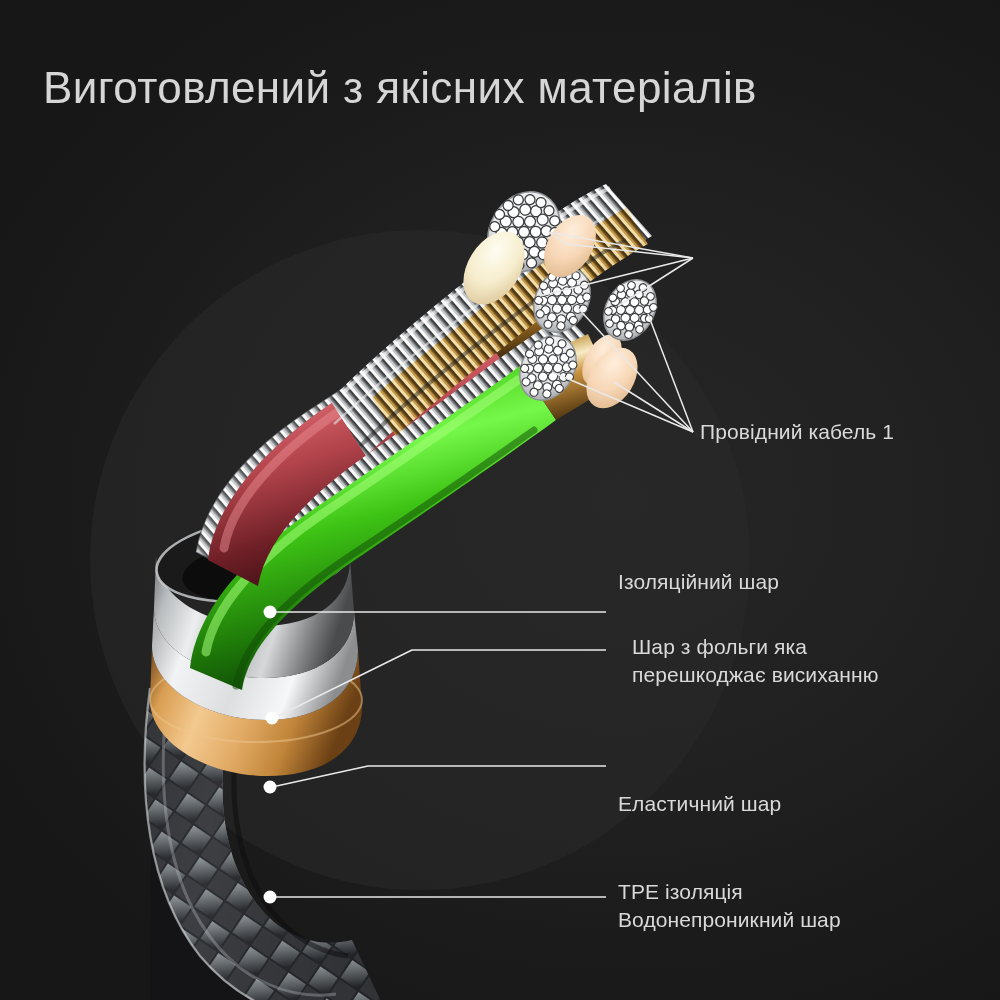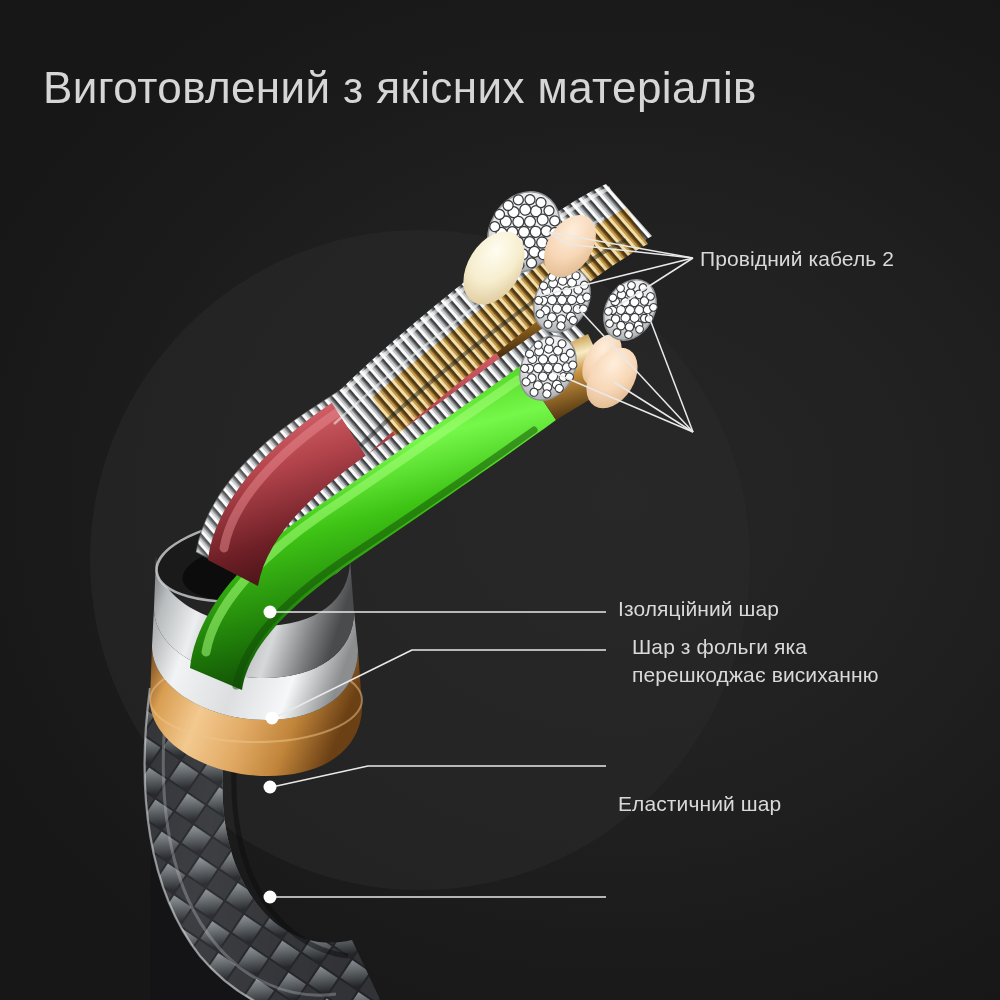--- a/index.html
+++ b/index.html
@@ -37,21 +37,21 @@
     position:absolute;
     color:#d9d9d9;
     font-size:21px;
     font-weight:400;
     line-height:1.32;
     white-space:pre-line;
     letter-spacing:0.1px;
   }
   #lbl-cond2{left:700px;top:245px;}
   #lbl-cond1{left:700px;top:418px;}
-  #lbl-insul{left:618px;top:595px;}
+  #lbl-insul{left:618px;top:568px;}
   #lbl-foil {left:632px;top:633px;}
   #lbl-elast{left:618px;top:790px;}
   #lbl-tpe  {left:618px;top:878px;}
 </style>
 </head>
 <body>
 
 <div id="page">
 
   <div id="title">Виготовлений з якісних матеріалів</div>
@@ -513,24 +513,26 @@
         <circle cx="270" cy="787" r="6.5" fill="#ffffff" stroke="none"></circle>
       </g>
 
       <g>
         <path d="M272 897 L606 897"></path>
         <circle cx="270" cy="897" r="6.5" fill="#ffffff" stroke="none"></circle>
       </g>
     </g>
   </svg>
 
-  <div class="label" id="lbl-cond2">Провідний кабель 2</div>
-
+
+  <div class="label" id="lbl-cond1">Провідний кабель 1</div>
 
   <div class="label" id="lbl-insul">Ізоляційний шар</div>
 
   <div class="label" id="lbl-foil">Шар з фольги яка
 перешкоджає висиханню</div>
 
   <div class="label" id="lbl-elast">Еластичний шар</div>
 
+  <div class="label" id="lbl-tpe">TPE ізоляція
+Водонепроникний шар</div>
 
 </div>
 
 </body></html>

